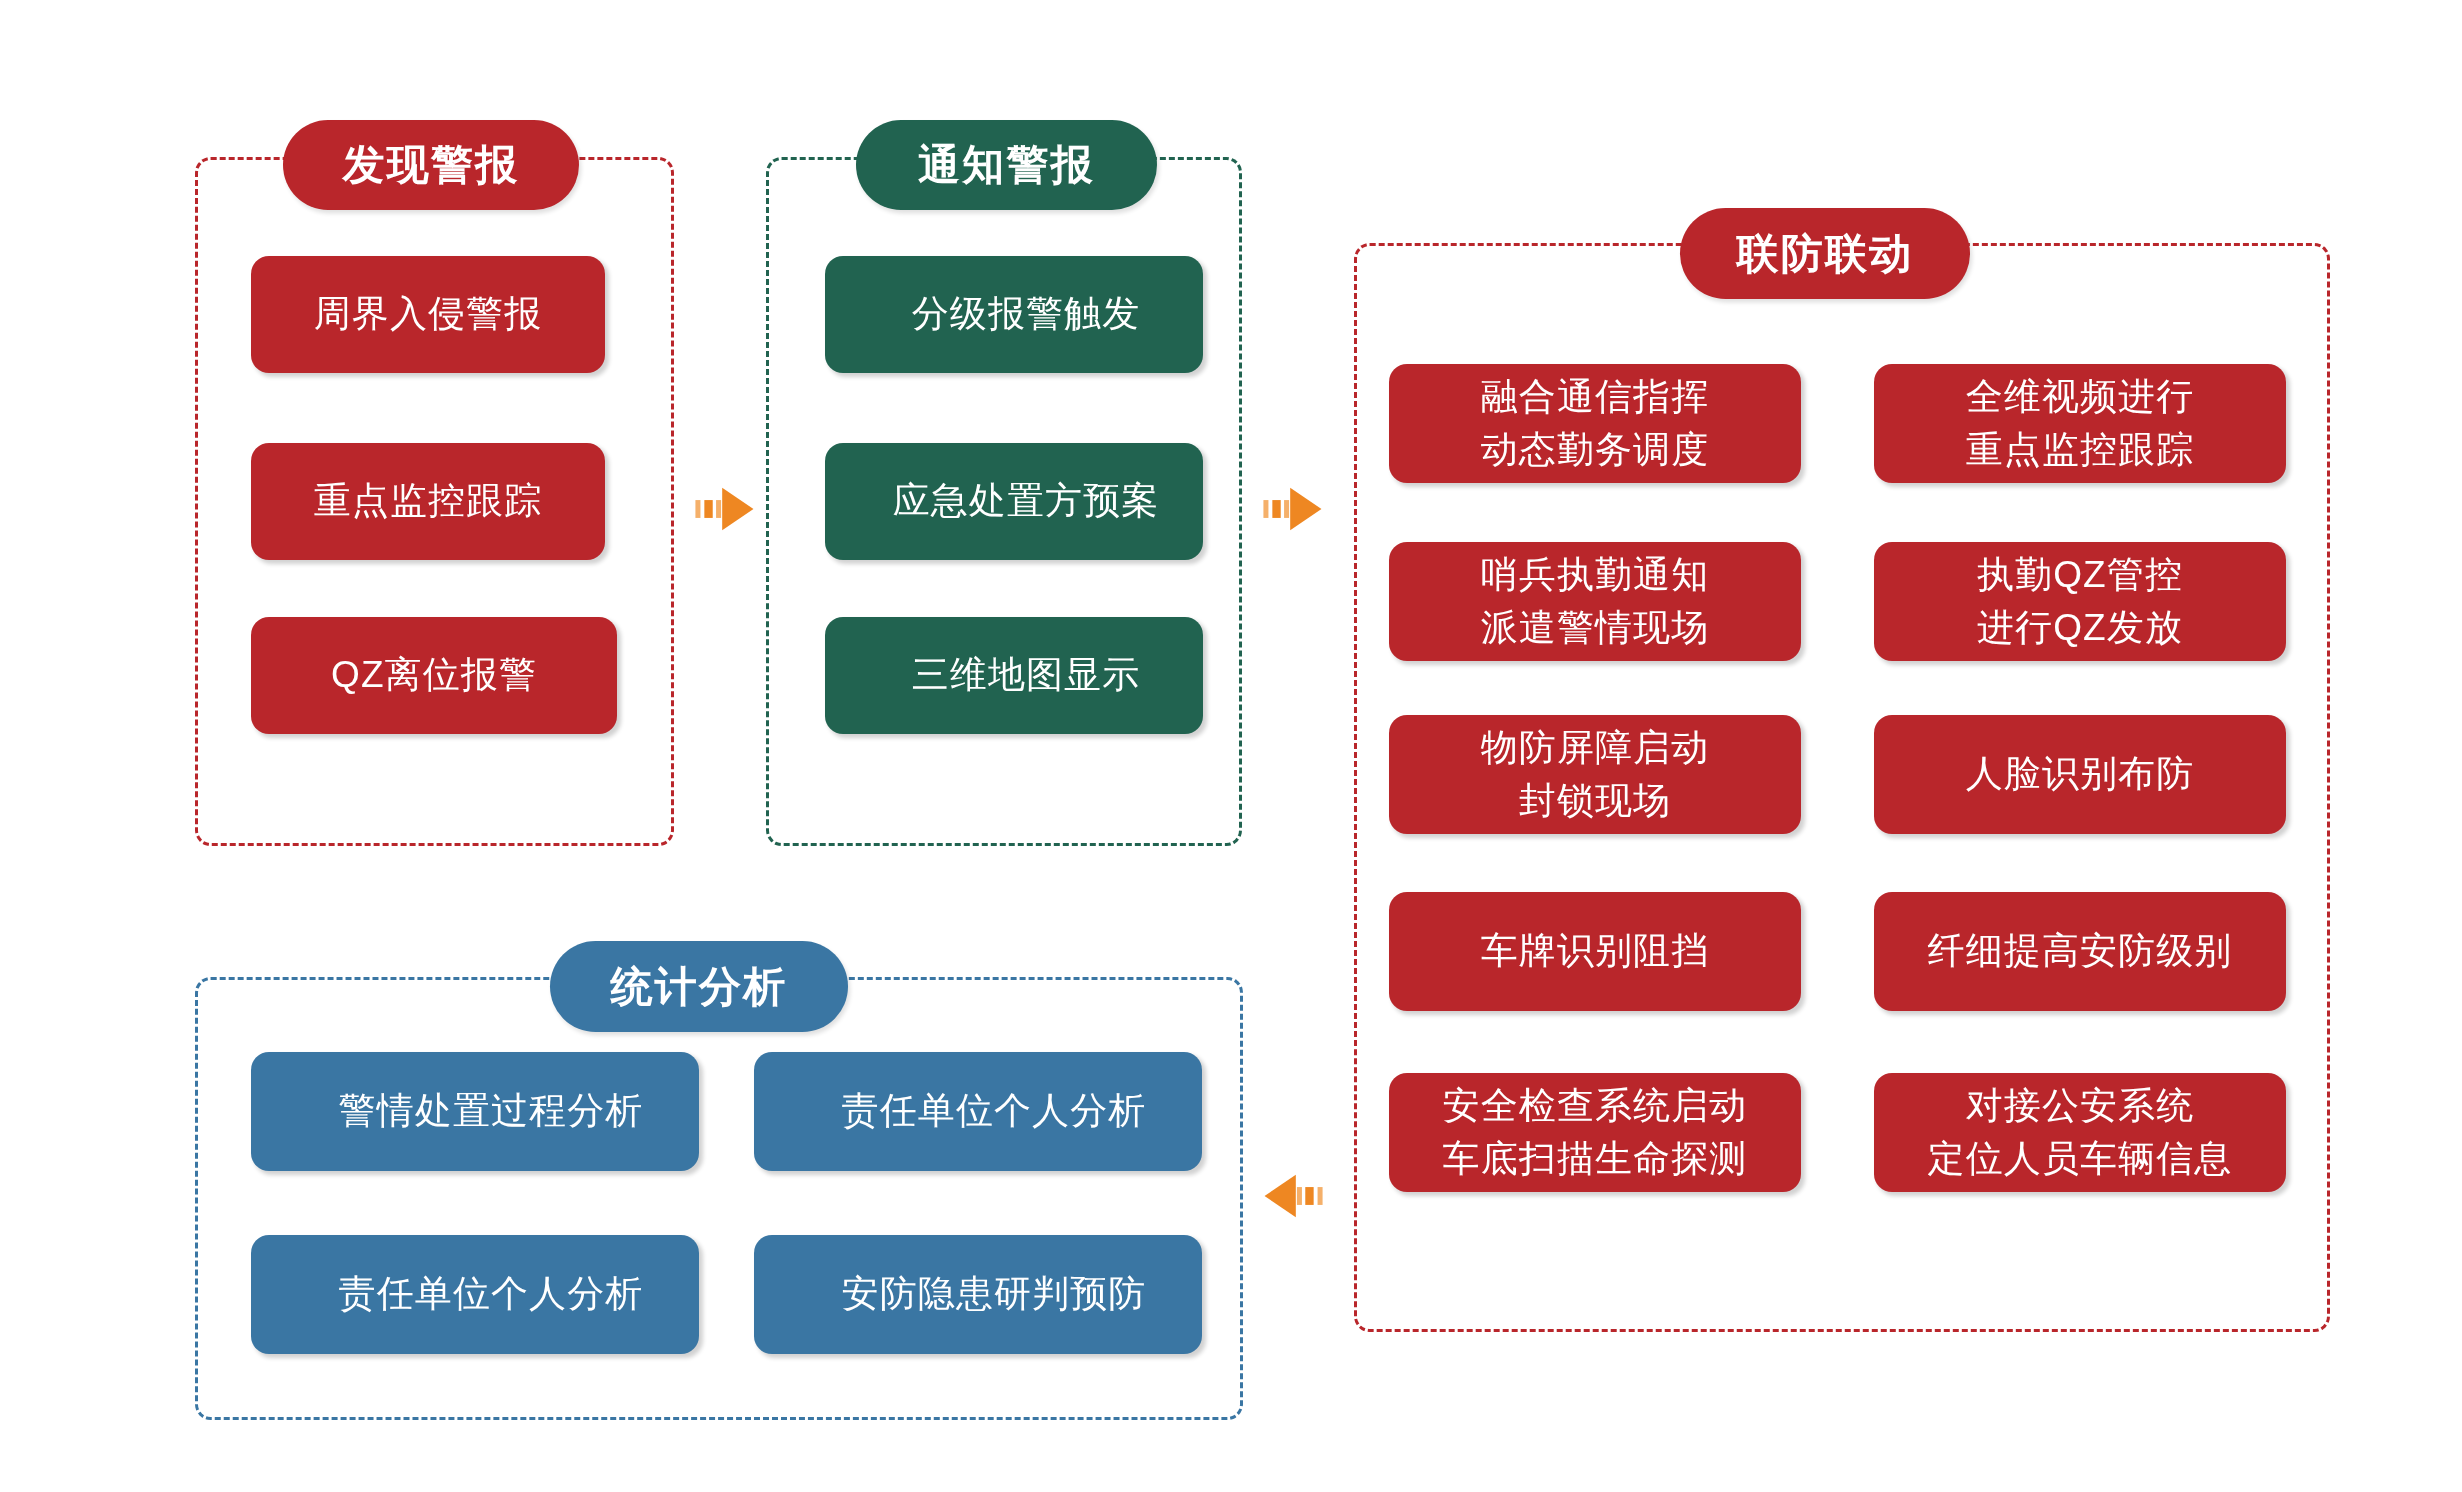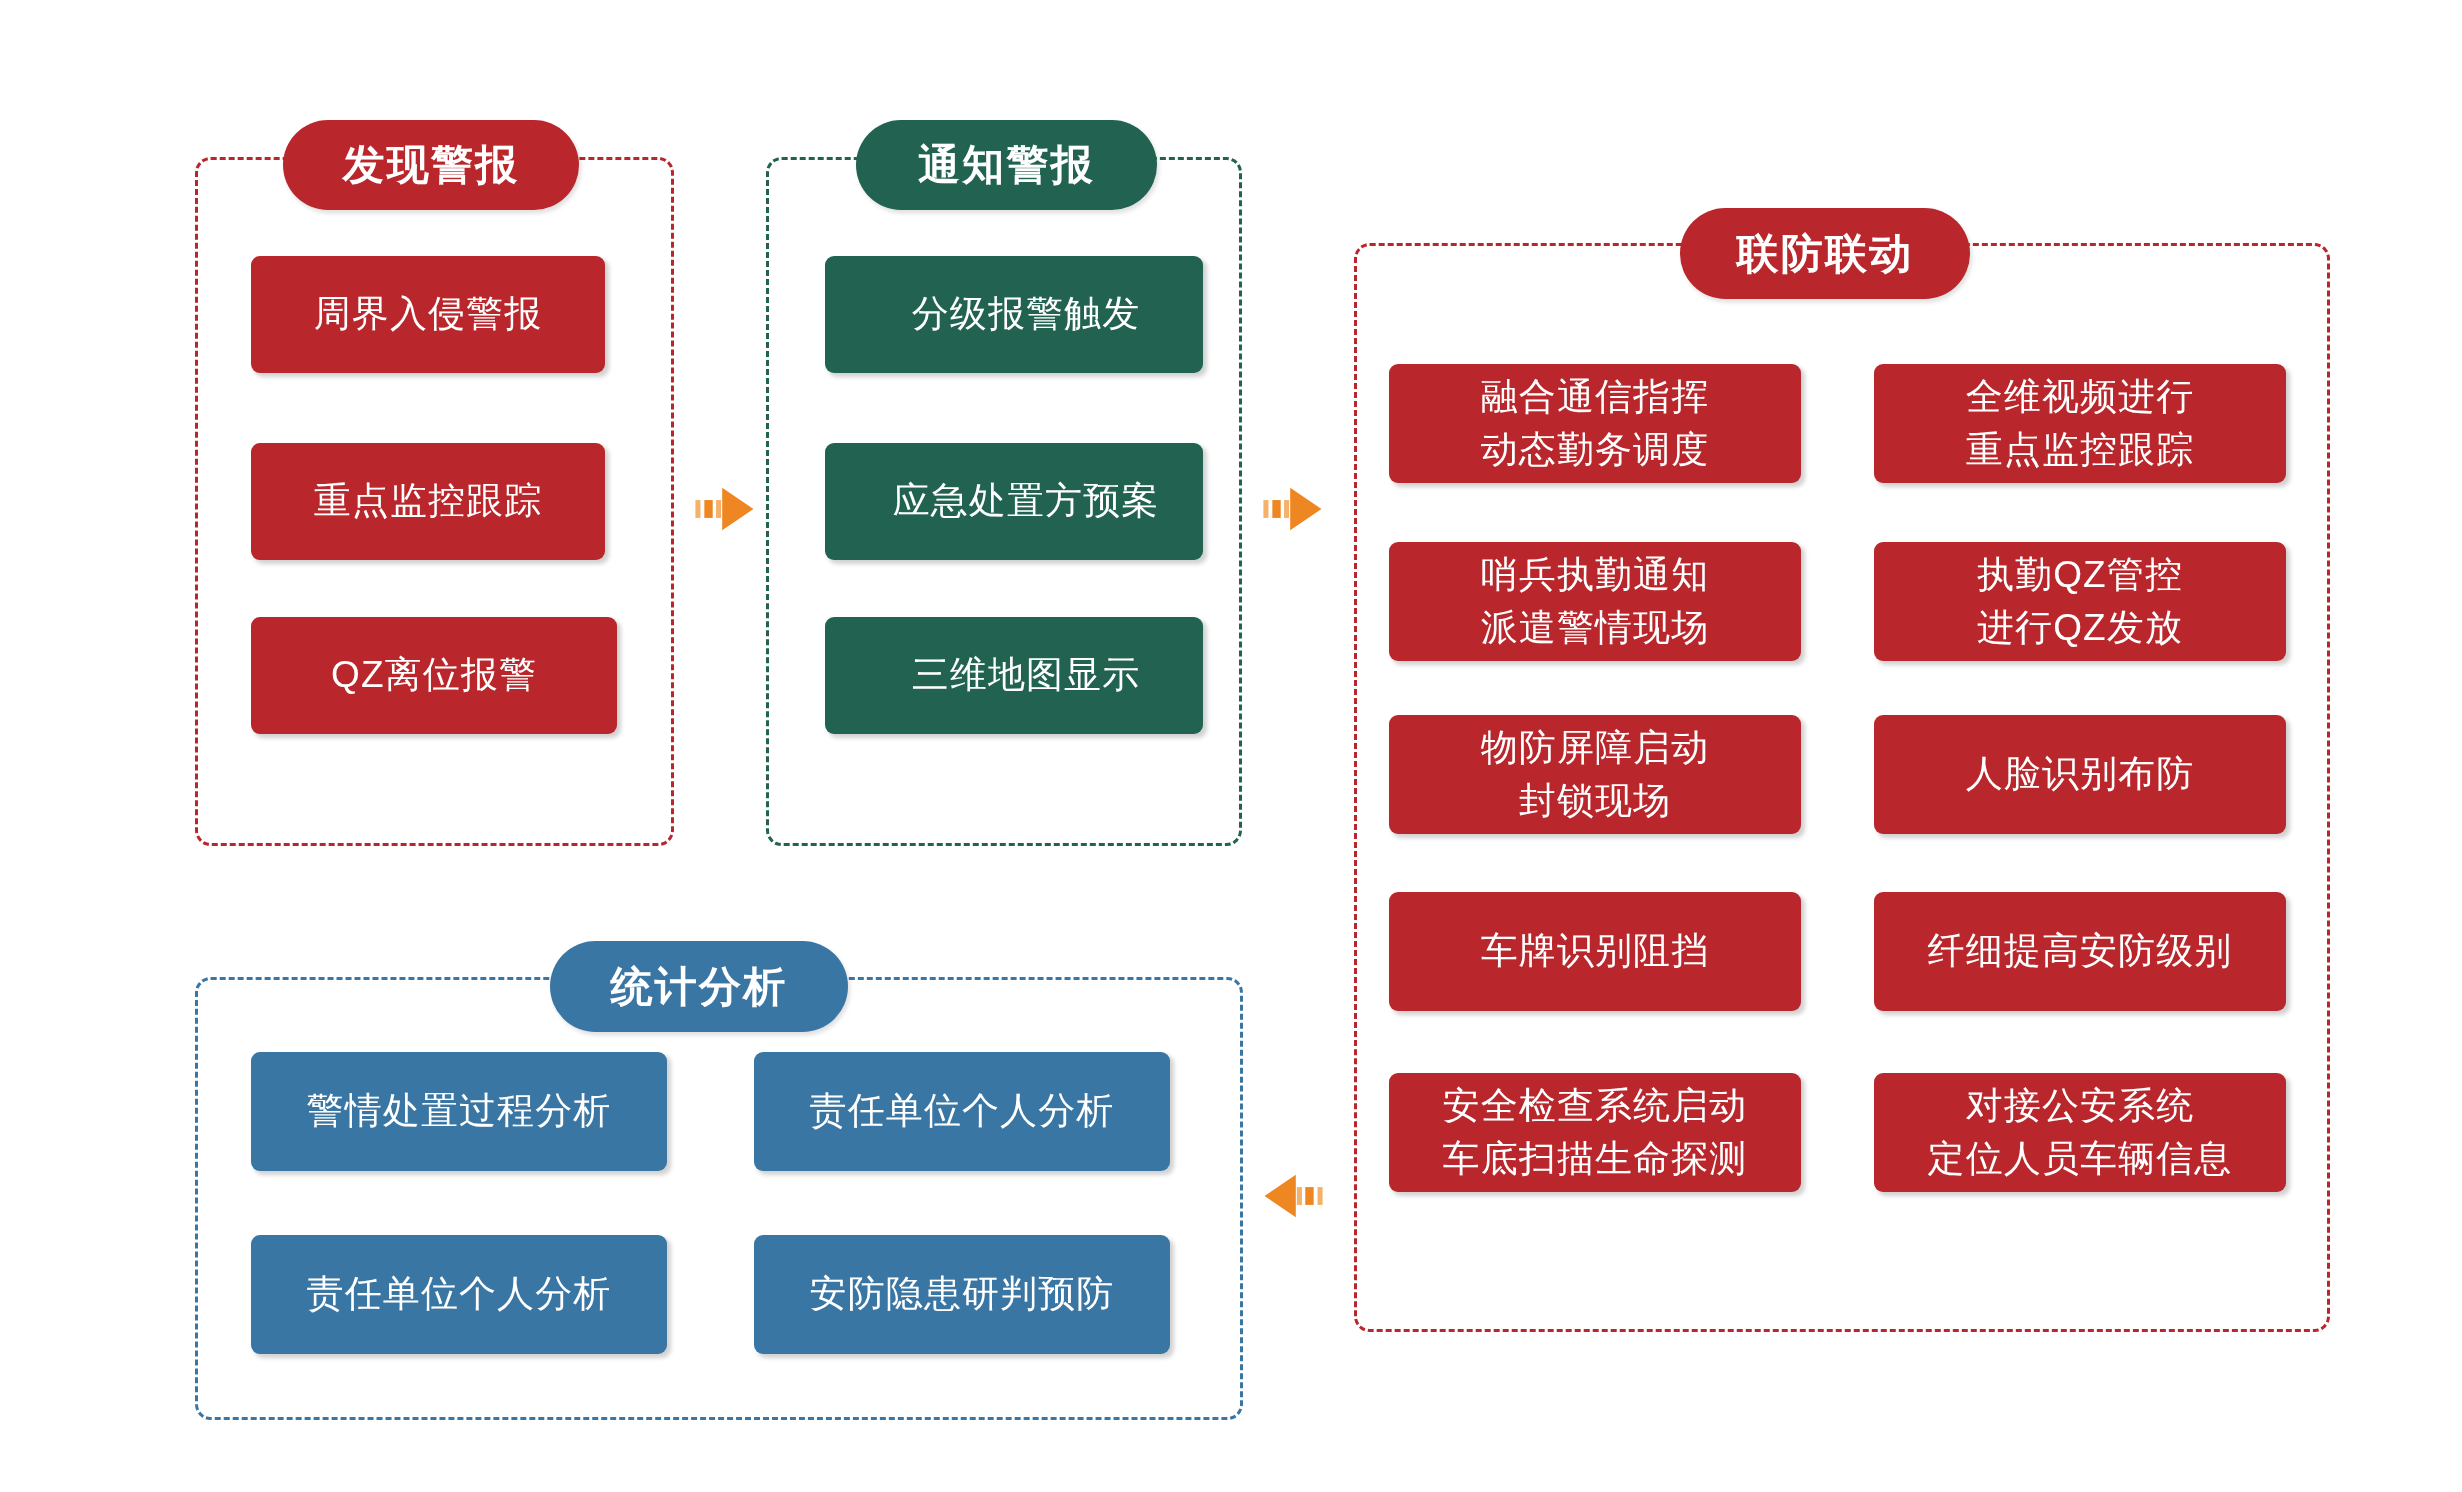--- a/index.html
+++ b/index.html
@@ -27,26 +27,26 @@
     margin-top:10px;
   }
   .pill.red{background:var(--red);}
   .pill.green{background:var(--green);}
   .pill.blue{background:var(--blue);}
 
   .box{
     position:absolute;z-index:2;
     display:flex;flex-direction:column;align-items:center;justify-content:center;
     color:#ffffff;font-size:37px;line-height:1.42;letter-spacing:1.1px;
-    text-align:center;border-radius:9px;
+    text-align:center;border-radius:18px;
     box-shadow:3.4px 3.9px 4.5px rgba(0,0,0,0.18);
   }
   .box.red{background:var(--red);}
   .box.green{background:var(--green);padding-left:24px;}
-  .box.blue{background:var(--blue);}
+  .box.blue{background:var(--blue);padding-left:32px;}
   .box span{display:block;}
 
   .arrow{position:absolute;z-index:2;width:60px;height:48px;}
   .arrow.left{transform:scaleX(-1);}
   .arrow .stripe-light{fill:var(--orange-light);}
   .arrow .stripe{fill:var(--orange);}
   .arrow .head{fill:var(--orange);}
 </style>
 </head>
 <body>

